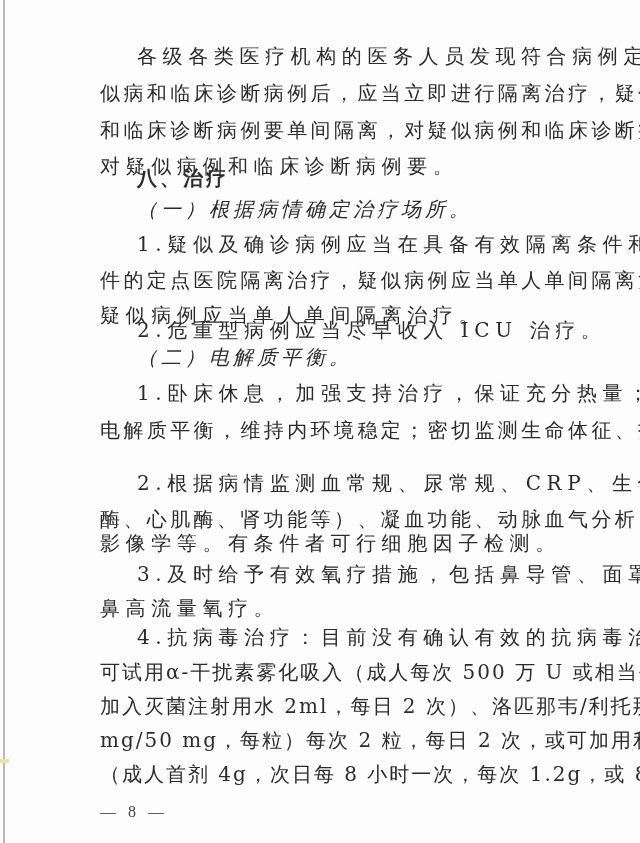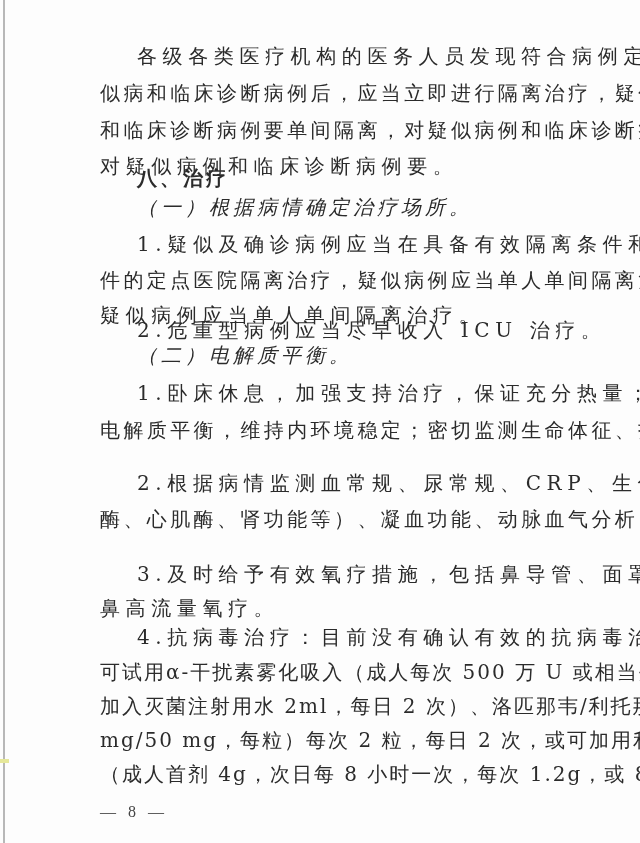--- a/index.html
+++ b/index.html
@@ -46,21 +46,20 @@
     }
     .line.indent { left: 137px; width: 415px; }
     .line.heading {
       font-family: "DejaVu Sans", "Liberation Sans", sans-serif;
       font-weight: bold;
       letter-spacing: 3px;
     }
     .line.kai {
       font-style: italic;
       letter-spacing: 4px;
-      font-family: Liberation Mono, monospace;
     }
     .line.tight { letter-spacing: 3.4px; }
     .line.tighter { letter-spacing: 2px; }
     .page-number {
       position: absolute;
       left: 100px;
       top: 803px;
       font-family: "Liberation Serif", serif;
       font-size: 16px;
       color: #444;
@@ -86,20 +85,21 @@
   <div class="line tight" style="top:268px">件的定点医院隔离治疗，疑似病例应当单人单间隔离治疗，</div>
   <div class="line" style="top:303px">疑似病例应当单人单间隔离治疗。</div>
   <div class="line indent" style="top:318px">2.危重型病例应当尽早收入 ICU 治疗。</div>
 
   <div class="line indent kai" style="top:345px">（二）电解质平衡。</div>
   <div class="line indent" style="top:381px">1.卧床休息，加强支持治疗，保证充分热量；注意水、</div>
   <div class="line tight" style="top:418px">电解质平衡，维持内环境稳定；密切监测生命体征、指氧饱</div>
 
   <div class="line indent" style="top:471px">2.根据病情监测血常规、尿常规、CRP、生化指标（肝</div>
   <div class="line tight" style="top:507px">酶、心肌酶、肾功能等）、凝血功能、动脉血气分析、胸部</div>
+  <div class="line" style="top:531px">影像学等。有条件者可行细胞因子检测。</div>
 
   <div class="line indent" style="top:562px">3.及时给予有效氧疗措施，包括鼻导管、面罩给氧和经</div>
   <div class="line" style="top:596px">鼻高流量氧疗。</div>
 
   <div class="line indent" style="top:625px">4.抗病毒治疗：目前没有确认有效的抗病毒治疗方法。</div>
   <div class="line tighter" style="top:660px">可试用α-干扰素雾化吸入（成人每次 500 万 U 或相当剂量，</div>
   <div class="line tighter" style="top:694px">加入灭菌注射用水 2ml，每日 2 次）、洛匹那韦/利托那韦(200</div>
   <div class="line tighter" style="top:728px">mg/50 mg，每粒）每次 2 粒，每日 2 次，或可加用利巴韦林</div>
   <div class="line tighter" style="top:762px">（成人首剂 4g，次日每 8 小时一次，每次 1.2g，或 8mg/kg iv.</div>
 

